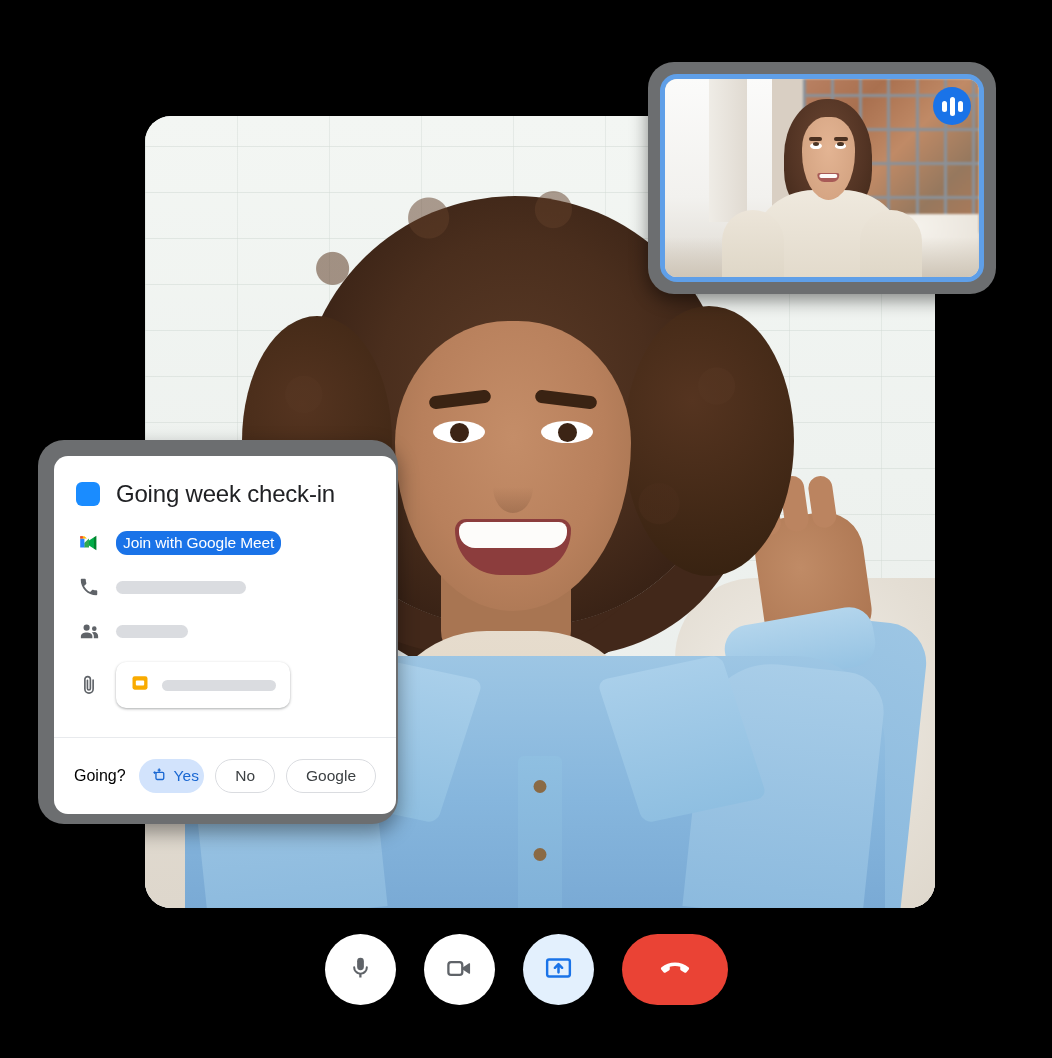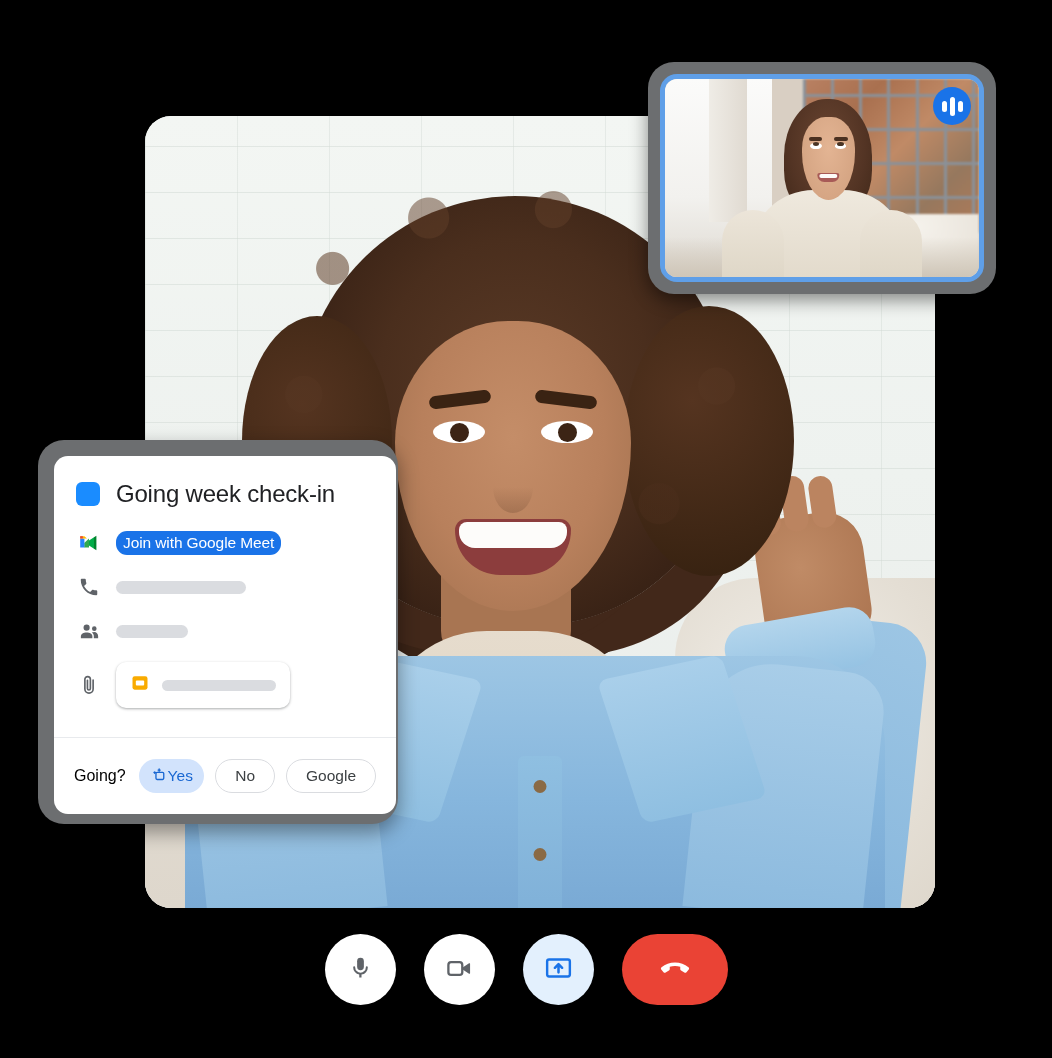--- a/index.html
+++ b/index.html
@@ -263,21 +263,21 @@
 
   .rsvp {
     position: absolute; left: 0; right: 0; top: 282px; bottom: 0;
     display: flex; align-items: center; gap: 11px; padding: 0 20px;
   }
   .rsvp-label { font-size: 16px; color: #000000; margin-right: 2px; }
   .rsvp-yes {
     display:flex; align-items: center; background: #d2e3fc; border-radius: 18px; height: 34px;
     color: #1967d2; font-size: 15.5px; overflow: hidden;
   }
-  .rsvp-yes .yes-main { display:flex; align-items:center; gap:0; padding: 0 11px 0 12px; height: 100%; cursor:pointer; }
+  .rsvp-yes .yes-main { display:flex; align-items:center; gap:6px; padding: 0 11px 0 12px; height: 100%; cursor:pointer; }
   .rsvp-yes .yes-sep { width: 1px; height: 22px; background: #4285f4; }
   .pill {
     border: 1px solid #dadce0; background: #fff; border-radius: 18px; height: 34px;
     padding: 0 19px; font-size: 15.5px; color: #3c4043; cursor: pointer;
     font-family: "Liberation Sans", sans-serif; display:flex; align-items:center;
   }
 
   
   .controls {
     position: absolute; left: 0; right: 0; top: 934px;

